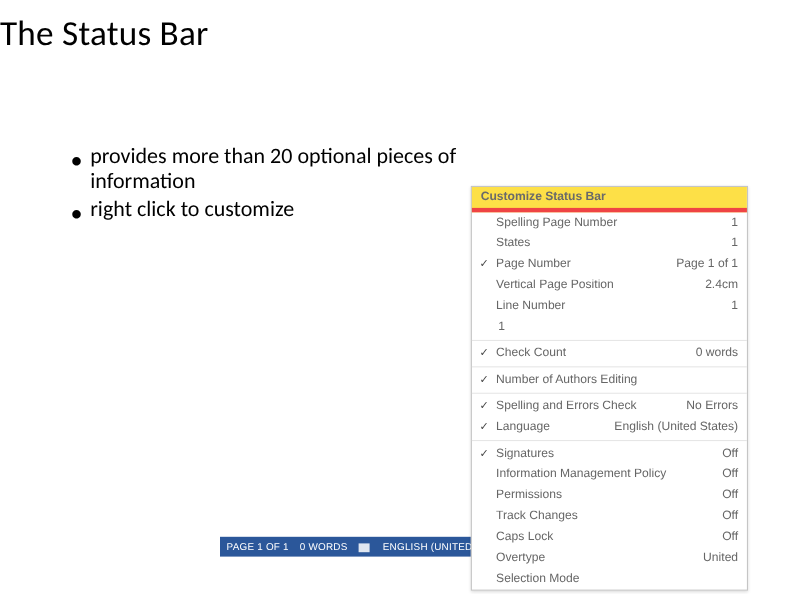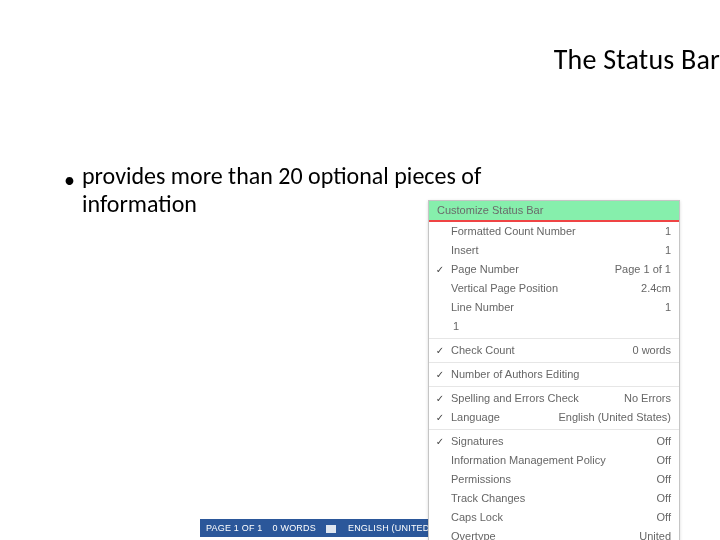--- a/index.html
+++ b/index.html
@@ -12,32 +12,32 @@
     color: #000;
     overflow: hidden;
   }
   .slide {
     position: relative;
     width: 720px;
     height: 540px;
     box-sizing: border-box;
   }
   .title {
-    text-align: right;
-    font-size: 28px;
+    text-align: left;
+    font-size: 32px;
     font-weight: 400;
-    margin-top: 42px;
+    margin-top: 11px;
     letter-spacing: 0.2px;
   }
   .bullets {
     position: absolute;
     left: 64px;
     top: 120px;
     width: 420px;
-    font-size: 24px;
+    font-size: 20px;
     line-height: 1.15;
   }
   .bullets .row {
     display: flex;
     align-items: flex-start;
     margin-bottom: 2px;
   }
   .bullets .dot {
     width: 18px;
     flex: 0 0 18px;
@@ -61,25 +61,25 @@
     border: 1px solid #c5c5c5;
     background: #ffffff;
     box-shadow: 0 1px 3px rgba(0,0,0,0.15);
     font-family: "Segoe UI", Tahoma, sans-serif;
     font-size: 11px;
     color: #555;
     line-height: 1;
     filter: blur(0.3px);
   }
   .popup-header {
-    background: #86efac;
+    background: #fde047;
     padding: 4px 8px;
-    font-weight: 400;
+    font-weight: 700;
     color: #6a6a6a;
-    border-bottom: 2px solid #ef4444;
+    border-bottom: 4px solid #ef4444;
   }
   .popup-item {
     display: flex;
     align-items: center;
     padding: 2px 8px 2px 4px;
     height: 15px;
     border-bottom: 0;
     color: #666;
   }
   .popup-item .chk {
@@ -141,40 +141,44 @@
 <body>
 <div class="slide">
 
 <h1 class="title">The Status Bar</h1>
 
 <div class="bullets">
   <div class="row">
     <div class="dot"></div>
     <div class="txt">provides more than 20 optional pieces of information</div>
   </div>
+  <div class="row">
+    <div class="dot"></div>
+    <div class="txt">right click to customize</div>
+  </div>
 </div>
 
 <div class="statusbar">
   <span>PAGE 1 OF 1</span>
   <span>0 WORDS</span>
   <span><span class="bookicon"></span></span>
   <span>ENGLISH (UNITED STATES)</span>
 </div>
 
 <div class="popup">
   <div class="popup-header">Customize Status Bar</div>
   <div id="popup-body">
         <div class="popup-item">
           <span class="chk"></span>
-          <span class="lbl">Formatted Count Number</span>
-          <span class="val">1</span>
-        </div>
-        <div class="popup-item">
-          <span class="chk"></span>
-          <span class="lbl">Insert</span>
+          <span class="lbl">Spelling Page Number</span>
+          <span class="val">1</span>
+        </div>
+        <div class="popup-item">
+          <span class="chk"></span>
+          <span class="lbl">States</span>
           <span class="val">1</span>
         </div>
         <div class="popup-item">
           <span class="chk">✓</span>
           <span class="lbl">Page Number</span>
           <span class="val">Page 1 of 1</span>
         </div>
         <div class="popup-item">
           <span class="chk"></span>
           <span class="lbl">Vertical Page Position</span>

